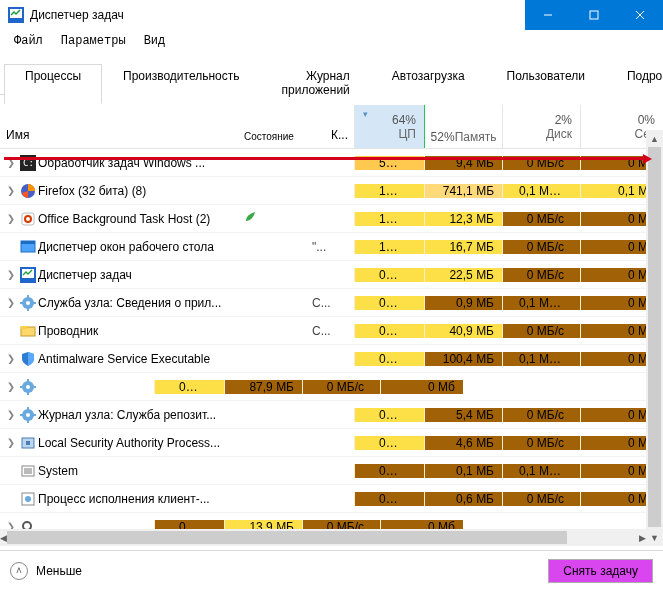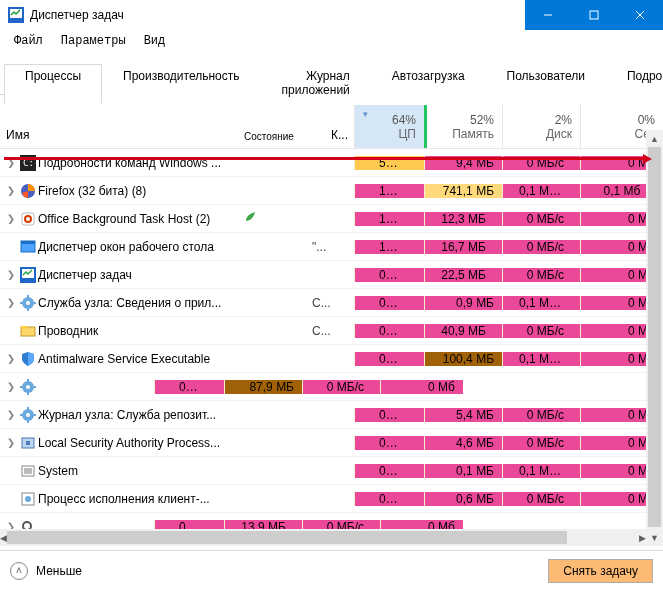--- a/index.html
+++ b/index.html
@@ -19,51 +19,51 @@
 .tabs { display: flex; border-bottom: 1px solid #d9d9d9; padding: 4px 4px 0 4px; gap:0; }
 .tab { padding: 4px 20px 6px; font-size: 12px; border: 1px solid transparent; position: relative; top:10px; background:#fff;text-align:right;}
 .tab.active { border: 1px solid #d9d9d9; border-bottom: 1px solid #fff; background:#fff; }
 
 .header-row { display: flex; border-bottom: 1px solid #e5e5e5; margin-top:10px; height:44px; }
 .col-name { width: 238px; padding: 0 6px; display:flex; align-items:flex-end; padding-bottom:6px; font-size:12px; }
 .col-status { width: 68px; padding: 0 6px; display:flex; align-items:flex-end; padding-bottom:6px; font-size:10px; }
 .col-small { width: 48px; padding: 0 6px; display:flex; align-items:flex-end; justify-content:flex-end; padding-bottom:6px; font-size:12px; }
 .col-cpu { width: 70px; text-align:right; padding: 4px 8px; background:#d5e7f7; display:flex; flex-direction:column; justify-content:center; align-items:flex-end; position:relative; border-left:1px solid #e5e5e5;}
 .col-cpu .chev { position:absolute; top:4px; left:8px; color:#5a8fc7; font-size:9px;}
-.col-mem { width: 78px; text-align:right; padding: 4px 8px; display:flex; flex-direction:column; justify-content:center; align-items:flex-end; border-left:3px solid #22c55e;}
+.col-mem { width: 78px; text-align:right; padding: 4px 8px; display:flex; flex-direction:row; justify-content:center; align-items:flex-end; border-left:1px solid #22c55e;}
 .col-disk { width: 78px; text-align:right; padding: 4px 8px; display:flex; flex-direction:column; justify-content:center; align-items:flex-end; border-left:1px solid #e5e5e5;}
 .col-net { width: 83px; text-align:right; padding: 4px 8px; display:flex; flex-direction:column; justify-content:center; align-items:flex-end; border-left:1px solid #e5e5e5;}
 .pct { font-size:12px; color:#555; }
 .lbl { font-size:12px; color:#666; }
 
 .grid { overflow: hidden; height: 416px; position:relative; }
 .row { display: flex; height: 28px; align-items: center; border-bottom: 1px solid #f2f2f2; }
 .cell { font-size: 12px; overflow:hidden; white-space:nowrap; text-overflow:ellipsis; }
 .c-expand { width: 18px; text-align:center; color:#888; font-size:10px; padding-left:4px;}
 .c-icon { width: 20px; display:flex; align-items:center; justify-content:center; }
 .c-icon svg, .c-icon .ico { width:16px; height:16px; }
 .c-name { width: 200px; padding-right:4px; }
 .c-status { width: 68px; padding:0 6px; text-align:left; color:#444;}
 .c-small { width: 48px; padding:0 6px; text-align:left; color:#444;}
 .c-cpu { width: 70px; text-align:right; padding:0 24px; border-left:1px solid #f7eed0;}
 .c-mem { width: 78px; text-align:right; padding:0 8px; border-left:1px solid #f7eed0;}
 .c-disk { width: 78px; text-align:right; padding:0 16px; border-left:1px solid #f7eed0;}
 .c-net { width: 83px; text-align:right; padding:0 8px; border-left:1px solid #f7eed0;}
 
 
-.h0 { background:#ec4899; }
-.h1 { background:#ec4899;text-align:center; }
+.h0 { background:#a16207; }
+.h1 { background:#fde047; }
 .h2 { background:#a16207; }
 .h3 { background:#ffd97a; }
 .h4 { background:#ffc94f; }
 
 .footer { position:absolute; bottom:0; left:0; right:0; height:40px; border-top:1px solid #dcdcdc; display:flex; align-items:center; padding:0 10px; justify-content:space-between; background:#fff;}
 .fewer { display:flex; align-items:center; gap:8px; font-size:12px;}
 .circle-chev { width:18px; height:18px; border:1px solid #888; border-radius:50%; display:flex; align-items:center; justify-content:center; font-size:10px; color:#555;}
-.endtask { border:1px solid #adadad; background:#fdba74; padding:4px 14px; font-size:12px;}
+.endtask { border:1px solid #adadad; background:#d946ef; padding:4px 14px; font-size:12px;}
 
 .scrollbar-v { position:absolute; right:0; top:130px; bottom:44px; width:17px; background:#f0f0f0; display:flex; flex-direction:column; }
 .sb-btn { height:17px; display:flex; align-items:center; justify-content:center; color:#606060; font-size:9px;}
 .sb-thumb { margin:0 2px; background:#cdcdcd; flex:0 0 380px; border-radius:0;}
 .sb-track { flex:1; }
 .scrollbar-h { position:absolute; left:0; right:17px; bottom:44px; height:17px; background:#f0f0f0; display:flex; }
 .sb-thumb-h { margin:2px 0; background:#cdcdcd; flex:0 0 560px;}
 
 .red-underline { position:absolute; left:4px; width:644px; top:157px; height:3px; background:#d4001a; z-index:5; pointer-events:none;}
 .red-underline::after{content:"";position:absolute;right:-4px;top:-3px;border-left:9px solid #d4001a;border-top:5px solid transparent;border-bottom:5px solid transparent;}
@@ -141,21 +141,21 @@
 
 <div class="grid" id="grid">
     <div class="row">
       <div class="cell c-expand">❯</div>
       <div class="cell c-icon">
         <svg viewBox="0 0 16 16">
           <rect width="16" height="16" fill="#222"></rect>
           <text x="3" y="11" font-size="9" fill="#fff" font-family="monospace">C:</text>
         </svg>
       </div>
-      <div class="cell c-name">Подробности команд Windows ...</div>
+      <div class="cell c-name">Обработчик задач Windows ...</div>
       <div class="cell c-status"></div>
       <div class="cell c-small"></div>
       <div class="cell c-cpu h4">56,4%</div>
       <div class="cell c-mem h0">9,4 МБ</div>
       <div class="cell c-disk h0">0 МБ/с</div>
       <div class="cell c-net h0">0 Мб</div>
     </div>
     <div class="row">
       <div class="cell c-expand">❯</div>
       <div class="cell c-icon">

